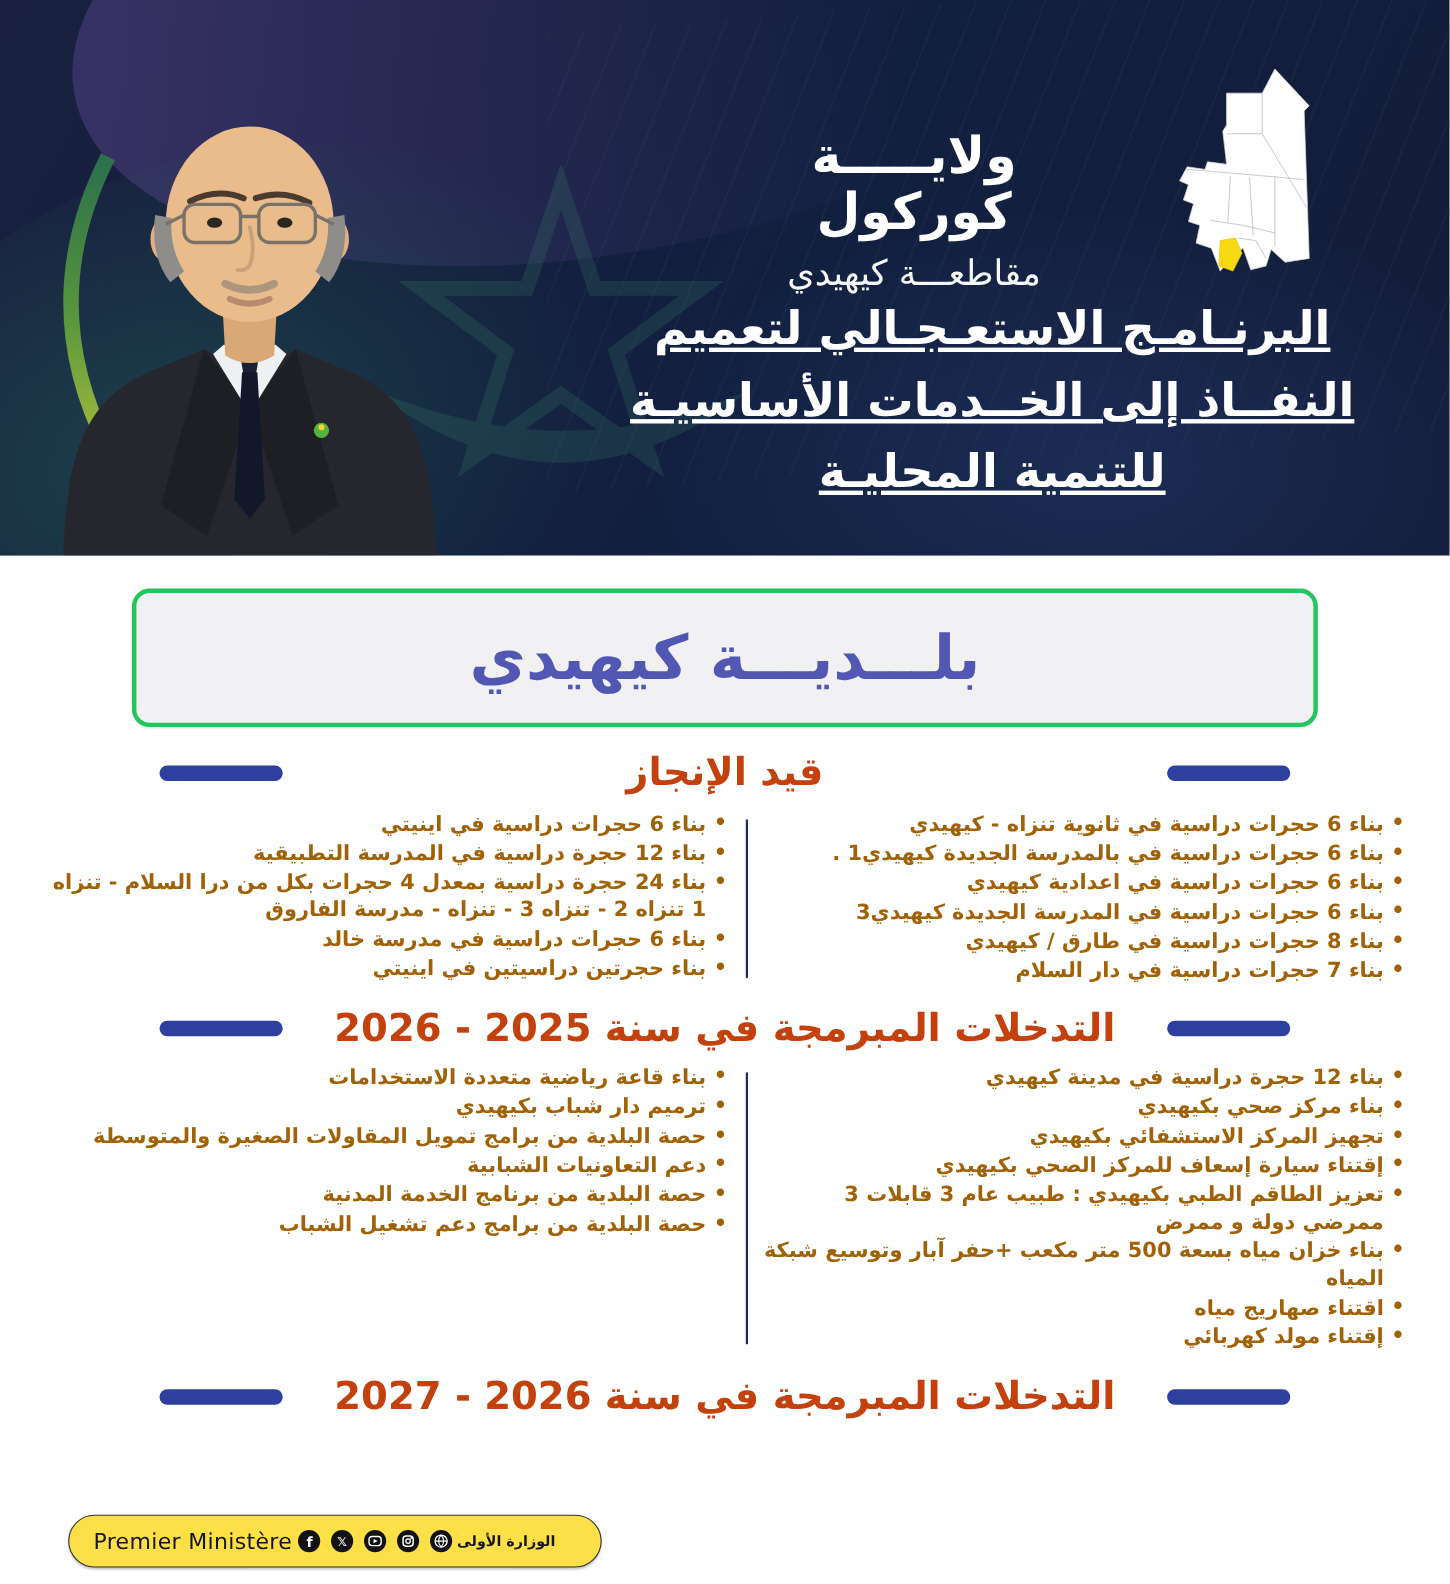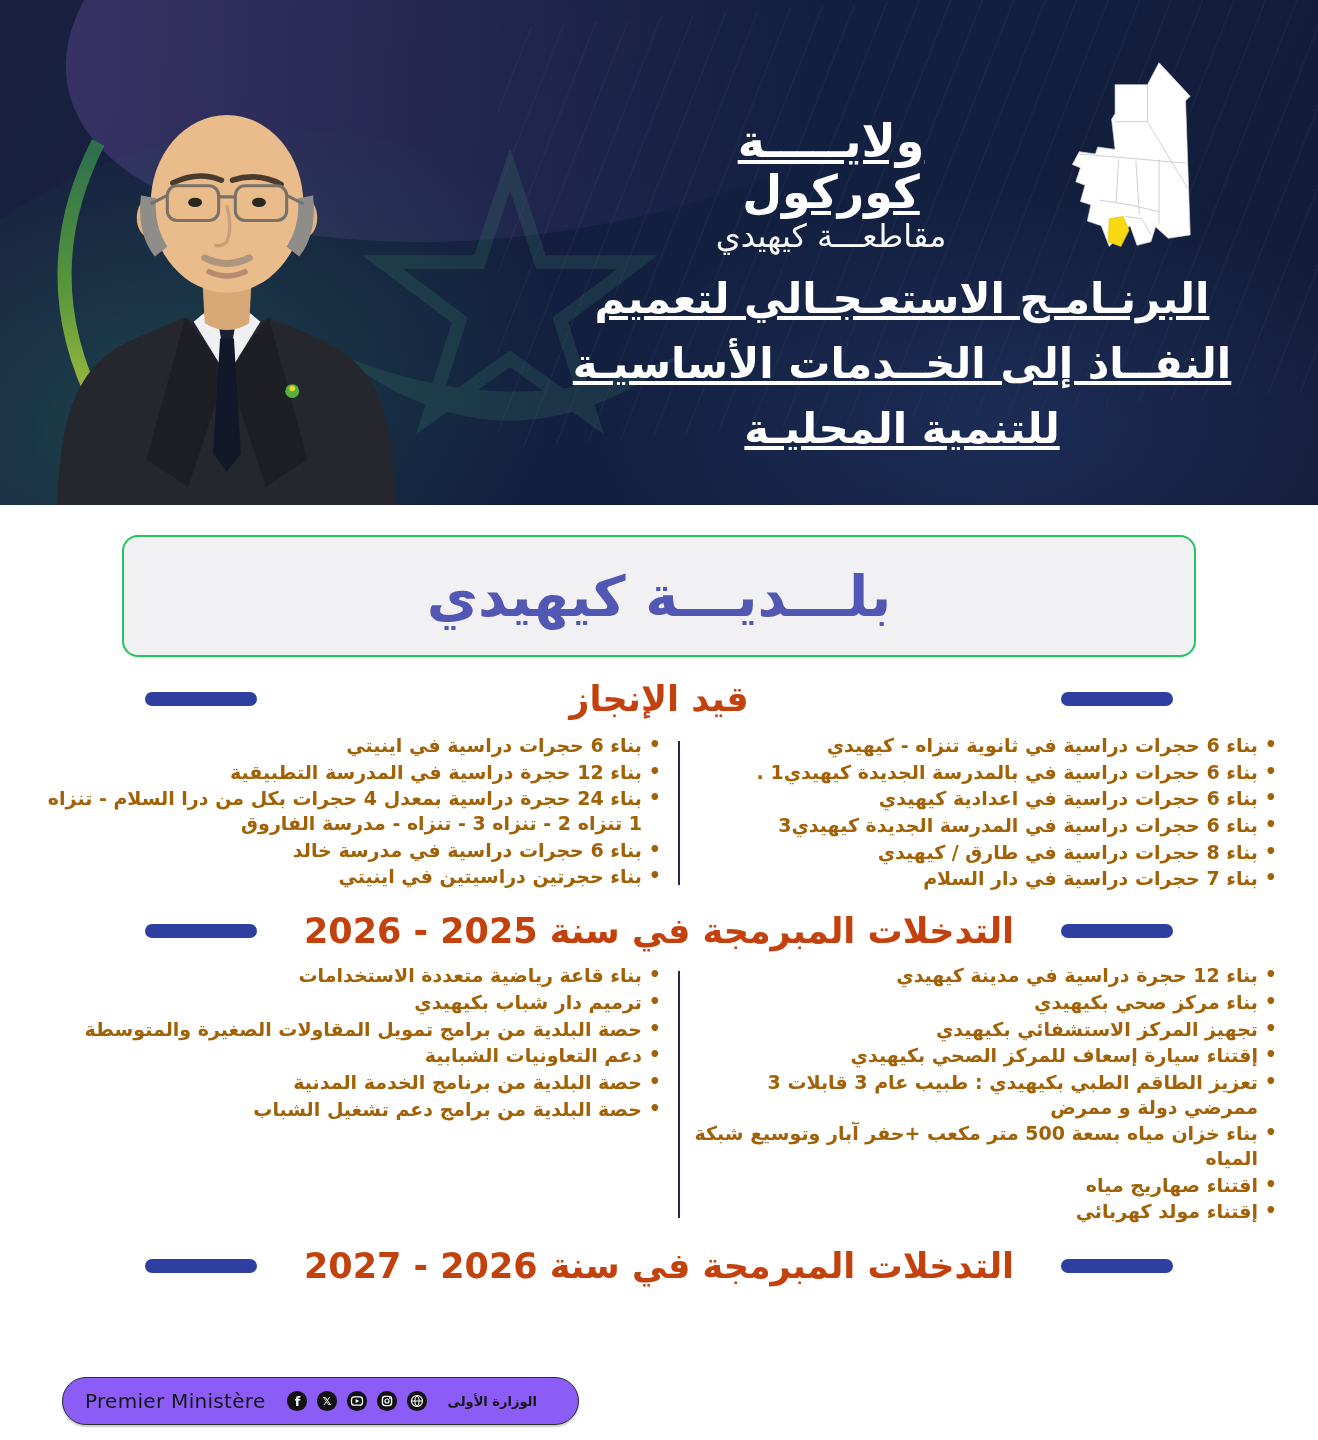--- a/index.html
+++ b/index.html
@@ -18,31 +18,31 @@
   .swirl-purple{position:absolute;left:60px;top:-230px;width:980px;height:460px;border-radius:50%;
     background:linear-gradient(100deg,rgba(96,74,150,0.45),rgba(96,74,150,0.12) 55%,transparent 75%);
     transform:rotate(-10deg);}
   .swirl-navy{position:absolute;right:-140px;bottom:-180px;width:900px;height:520px;border-radius:50%;
     background:radial-gradient(ellipse at center,rgba(38,58,110,0.5),transparent 65%);}
   .left-arc{position:absolute;left:12px;top:135px;width:120px;height:280px;}
   .flag-emblem{position:absolute;left:295px;top:150px;width:430px;height:290px;opacity:.20;}
   .portrait{position:absolute;left:18px;bottom:0;width:418px;height:465px;}
 
   .region-block{position:absolute;top:116px;right:322px;width:330px;text-align:center;color:#fff;direction:rtl;}
-  .wilaya{font-size:46px;font-weight:bold;line-height:1.1;text-decoration:underline;}
-  .moughataa{font-size:32px;font-weight:400;opacity:.97;}
+  .wilaya{font-size:46px;font-weight:bold;line-height:1.1;}
+  .moughataa{font-size:32px;font-weight:400;margin-top:12px;opacity:.97;}
   .map-wrap{position:absolute;top:50px;right:76px;width:218px;height:208px;}
 
   .main-title{position:absolute;top:266px;right:26px;width:780px;text-align:center;
     color:#fff;font-weight:bold;font-size:42px;line-height:1.55;direction:rtl;}
   .main-title span{display:block;text-decoration:underline;}
 
   
   .muni-box{width:1070px;height:118px;margin:30px auto 0;background:#f1f0f3;
-    border:2px solid #22c55e;border-radius:16px;display:flex;align-items:center;justify-content:center;
+    border:4px solid #22c55e;border-radius:16px;display:flex;align-items:center;justify-content:center;
     box-shadow:0 1px 2px rgba(0,0,0,0.08);}
   .muni-title{font-size:56px;font-weight:bold;color:#5157b2;direction:rtl;}
 
   .section-head{position:relative;margin-top:16px;height:52px;
     display:flex;align-items:center;justify-content:center;}
   .section-title{color:#c2410c;font-size:35px;font-weight:bold;direction:rtl;}
   .dash{position:absolute;top:50%;transform:translateY(-50%);width:112px;height:14px;
     border-radius:7px;background:#2e3fa0;}
   .dash.l{left:145px;}.dash.r{right:145px;}
 
@@ -52,22 +52,22 @@
   .col-l{flex:1;}
   ul.blist{margin:0;padding:0;list-style:none;direction:rtl;}
   ul.blist li{position:relative;padding-right:24px;font-size:19px;font-weight:700;
     line-height:1.3;color:#a16207;text-align:right;margin-bottom:2px;}
   ul.blist li::before{content:"•";position:absolute;right:5px;top:-1px;}
 
   .single-list{width:740px;margin:8px 52px 0 auto;}
 
   
   .footer-pill{position:absolute;left:62px;bottom:15px;height:46px;padding:0 22px;
-    border:1.6px solid #2e2e2e;border-radius:24px;background:#8b5cf6;
-    display:flex;align-items:center;gap:20px;box-shadow:0 2px 2px rgba(0,0,0,0.22);}
+    border:1.6px solid #2e2e2e;border-radius:24px;background:#fde047;
+    display:flex;align-items:center;gap:4px;box-shadow:0 2px 2px rgba(0,0,0,0.22);}
   .org-fr{font-size:20px;color:#161616;letter-spacing:.3px;}
   .org-ar{font-size:13px;font-weight:700;color:#161616;direction:rtl;margin-right:19px;}
   .soc{width:22px;height:22px;display:block;}
   .icons-row{display:flex;align-items:center;gap:8px;}
 </style>
 </head>
 <body>
 
 <div class="page">
 

